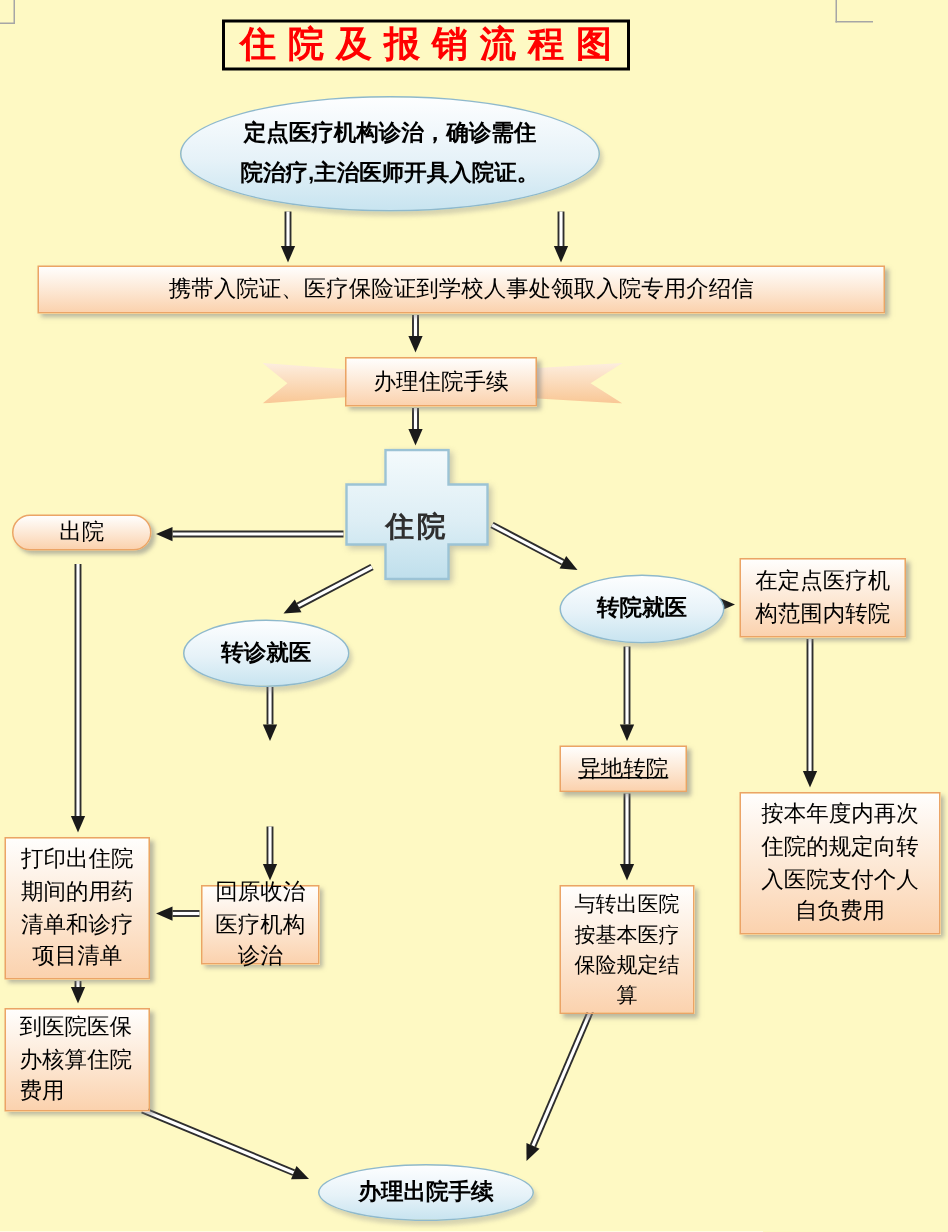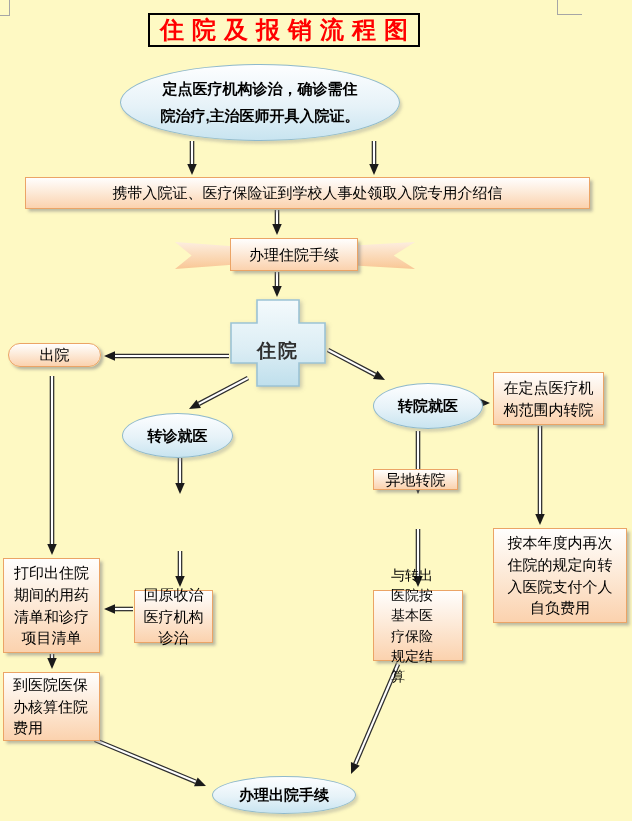--- a/index.html
+++ b/index.html
@@ -179,27 +179,27 @@
 
   <div class="node obox" style="left:8px;top:343px;width:93px;height:24px;border-radius:13px;">出院</div>
 
   <div class="node bellipse" style="left:122px;top:413px;width:111px;height:45px;">转诊就医</div>
 
   <div class="node bellipse" style="left:373px;top:383px;width:110px;height:46px;">转院就医</div>
 
   <div class="node obox" style="left:493px;top:372px;width:111px;height:53px;padding:0 7px;">在定点医疗机构范围内转院</div>
 
 
-  <div class="node obox" style="left:373px;top:469px;width:85px;height:21px;">异地转院</div>
+  <div class="node obox" style="left:373px;top:497px;width:85px;height:31px;text-decoration:underline;">异地转院</div>
 
   <div class="node obox" style="left:134px;top:590px;width:79px;height:53px;padding:12px 8px;text-align:center;">回原收治医疗机构诊治</div>
 
   <div class="node obox" style="left:493px;top:528px;width:134px;height:95px;padding:16px 12px;">按本年度内再次住院的规定向转入医院支付个人自负费用</div>
 
-  <div class="node obox ta-left" style="left:373px;top:590px;width:90px;height:71px;padding:0 17px;font-size:14px;">与转出医院按基本医疗保险规定结算</div>
+  <div class="node obox ta-left" style="left:373px;top:590px;width:90px;height:86px;padding:0 3px;font-size:14px;text-align:center;">与转出医院按基本医疗保险规定结算</div>
 
   <div class="node obox" style="left:3px;top:558px;width:97px;height:95px;padding:0 9px;">打印出住院期间的用药清单和诊疗项目清单</div>
 
   <div class="node obox ta-left" style="left:3px;top:672px;width:97px;height:69px;padding:0 9px;">到医院医保办核算住院费用</div>
 
   <div class="node bellipse" style="left:212px;top:776px;width:144px;height:38px;">办理出院手续</div>
 
 </div>
 
 </body></html>

